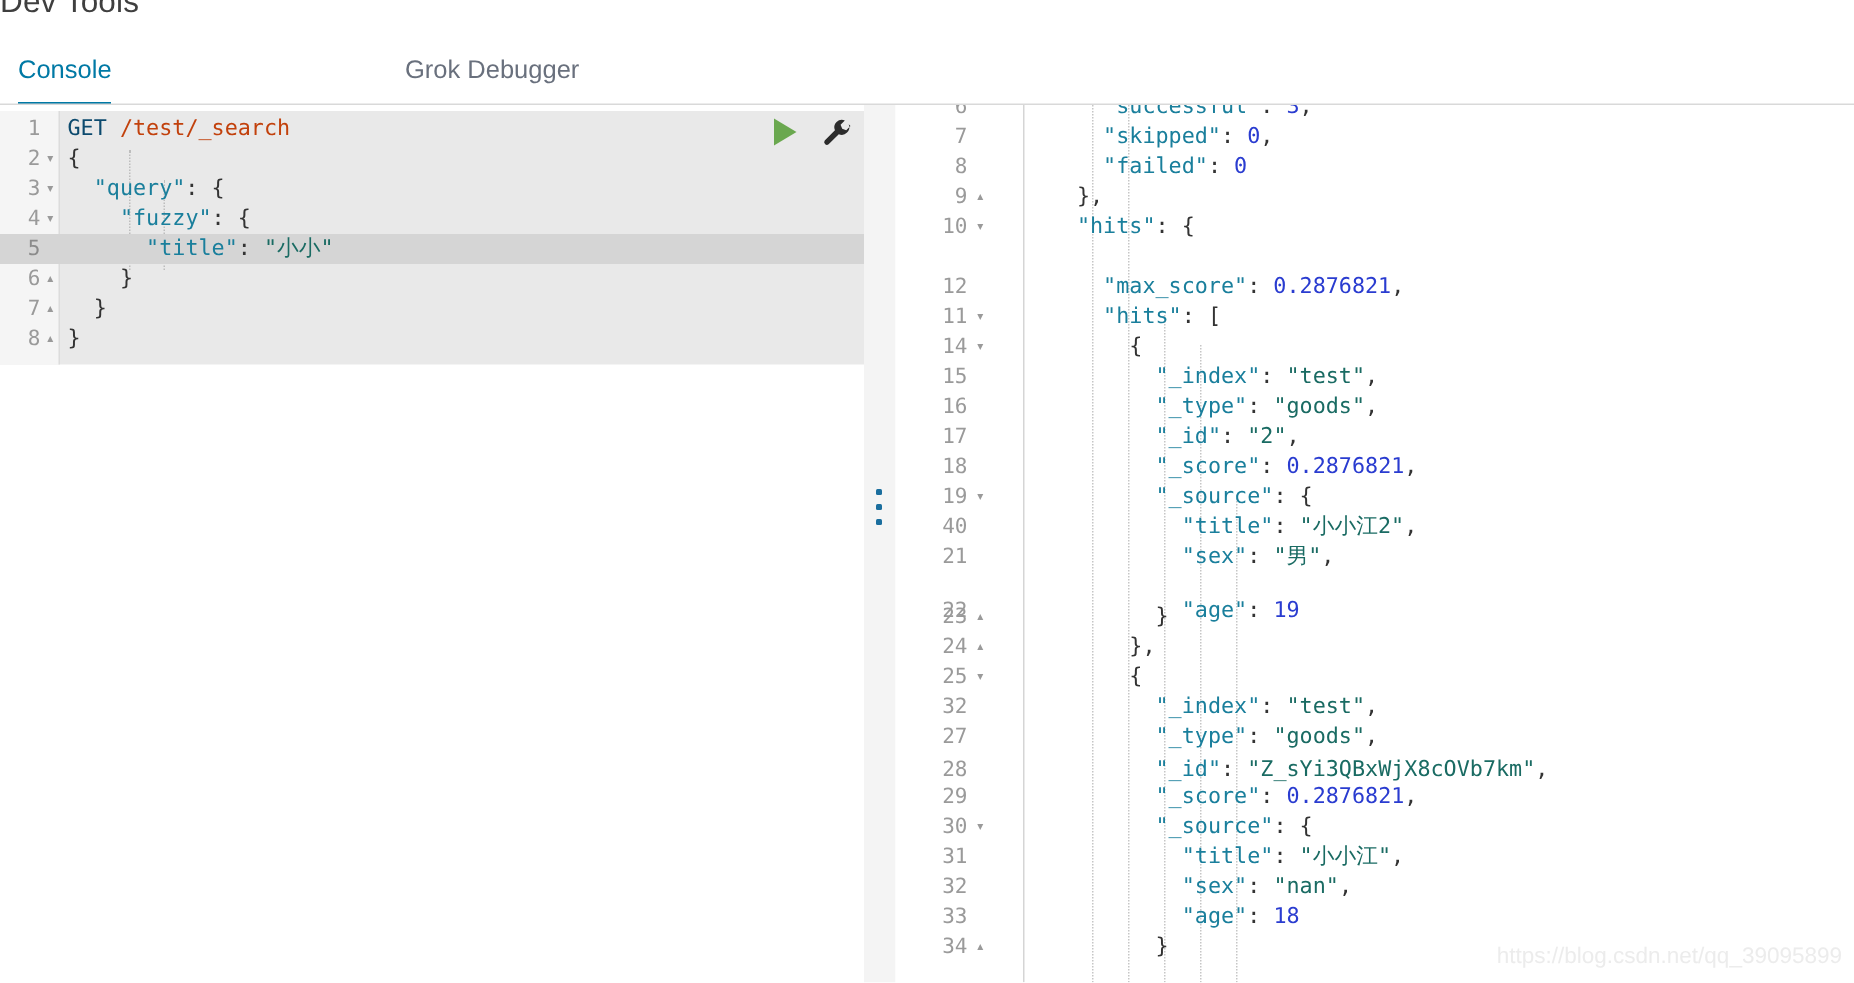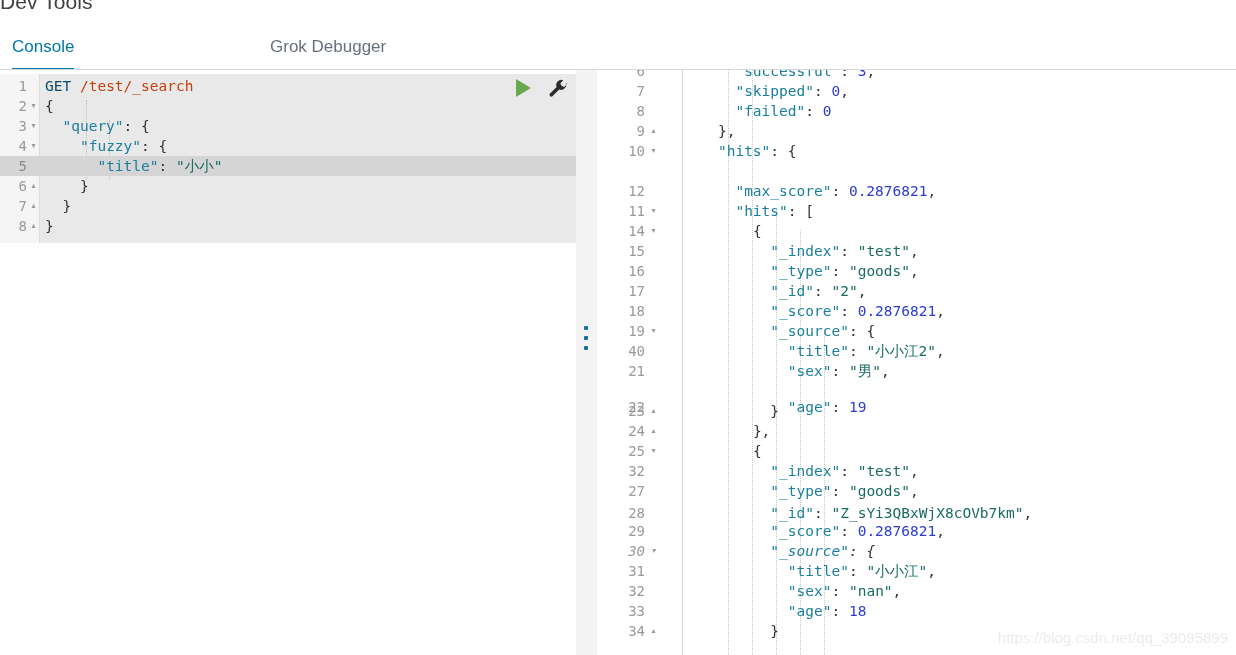--- a/index.html
+++ b/index.html
@@ -464,21 +464,21 @@
         <div class="o-row" style="top: 433px;">
           <span class="ln">28</span>
           <span class="fold"></span>
           <span class="code"><span class="tok-punct"> </span><span class="tok-punct"> </span><span class="tok-punct"> </span><span class="tok-punct"> </span><span class="tok-punct"> </span><span class="tok-punct"> </span><span class="tok-punct"> </span><span class="tok-punct"> </span><span class="tok-punct"> </span><span class="tok-punct"> </span><span class="tok-key">"_id"</span><span class="tok-punct">:</span><span class="tok-punct"> </span><span class="tok-string">"Z_sYi3QBxWjX8cOVb7km"</span><span class="tok-punct">,</span></span>
         </div>
         <div class="o-row" style="top: 451px;">
           <span class="ln">29</span>
           <span class="fold"></span>
           <span class="code"><span class="tok-punct"> </span><span class="tok-punct"> </span><span class="tok-punct"> </span><span class="tok-punct"> </span><span class="tok-punct"> </span><span class="tok-punct"> </span><span class="tok-punct"> </span><span class="tok-punct"> </span><span class="tok-punct"> </span><span class="tok-punct"> </span><span class="tok-key">"_score"</span><span class="tok-punct">:</span><span class="tok-punct"> </span><span class="tok-number">0.2876821</span><span class="tok-punct">,</span></span>
         </div>
-        <div class="o-row" style="top: 471px; font-style: italic;">
+        <div class="o-row" style="top: 471px;">
           <span class="ln">30</span>
           <span class="fold">▾</span>
           <span class="code"><span class="tok-punct"> </span><span class="tok-punct"> </span><span class="tok-punct"> </span><span class="tok-punct"> </span><span class="tok-punct"> </span><span class="tok-punct"> </span><span class="tok-punct"> </span><span class="tok-punct"> </span><span class="tok-punct"> </span><span class="tok-punct"> </span><span class="tok-key">"_source"</span><span class="tok-punct">:</span><span class="tok-punct"> </span><span class="tok-punct">{</span></span>
         </div>
         <div class="o-row" style="top: 491px;">
           <span class="ln">31</span>
           <span class="fold"></span>
           <span class="code"><span class="tok-punct"> </span><span class="tok-punct"> </span><span class="tok-punct"> </span><span class="tok-punct"> </span><span class="tok-punct"> </span><span class="tok-punct"> </span><span class="tok-punct"> </span><span class="tok-punct"> </span><span class="tok-punct"> </span><span class="tok-punct"> </span><span class="tok-punct"> </span><span class="tok-punct"> </span><span class="tok-key">"title"</span><span class="tok-punct">:</span><span class="tok-punct"> </span><span class="tok-string">"小小江"</span><span class="tok-punct">,</span></span>
         </div>
         <div class="o-row" style="top: 511px;">

